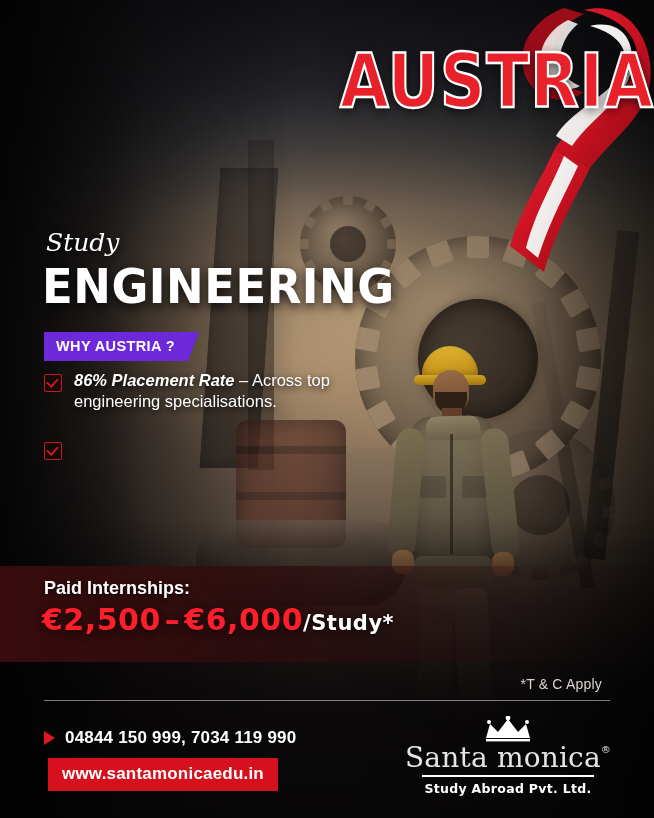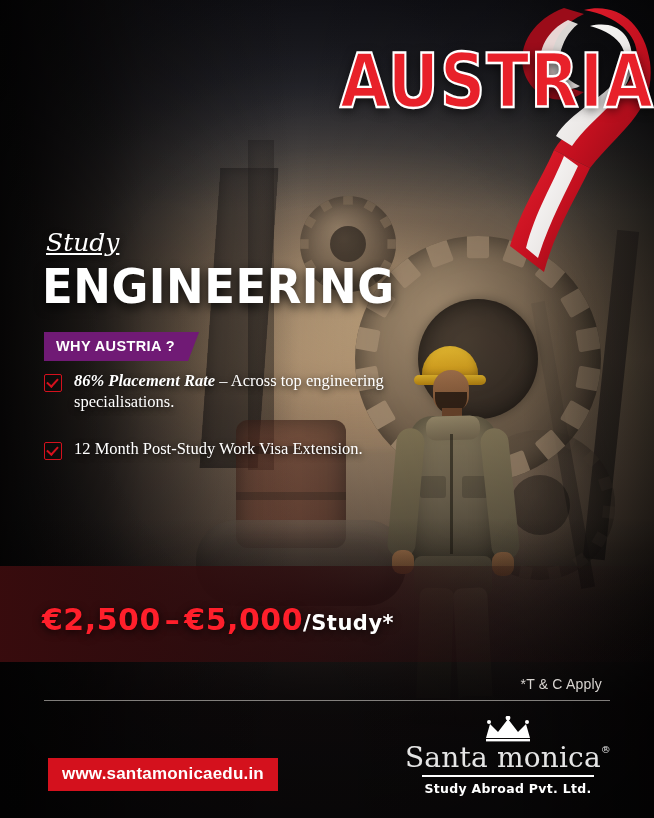--- a/index.html
+++ b/index.html
@@ -275,50 +275,49 @@
   }
 
   
   .study-word {
     position:absolute; left: 46px; top: 228px;
     font-family: "DejaVu Serif", serif;
     font-style: italic;
     font-size: 25px;
     color: #ffffff;
     text-shadow: 0 2px 6px rgba(0,0,0,0.8);
-    text-decoration: underline;
   }
   .engineering-word {
     position:absolute; left: 42px; top: 258px;
     font-family: "DejaVu Sans", sans-serif;
     font-weight: 900;
     font-size: 45px;
     letter-spacing: 0.5px;
     color: #ffffff;
     text-shadow: 0 3px 10px rgba(0,0,0,0.85);
     transform: scaleY(1.08);
     transform-origin: left top;
   }
 
   
   .why-tag {
     position:absolute; left: 44px; top: 332px;
-    background: #701a75;
+    background: #6d28d9;
     padding: 6px 15px 7px 12px;
     color:#fff;
     font-weight: 800;
     font-size: 14.5px;
     letter-spacing: 0.4px;
     clip-path: polygon(0 0, 100% 0, calc(100% - 11px) 100%, 0 100%);
     padding-right: 24px;
   }
 
   
   .bullets { position:absolute; left: 44px; top: 370px; width: 350px; }
-  .bullet { display:flex; align-items:flex-start; margin-bottom: 26px; font-family: Liberation Serif, serif; }
+  .bullet { display:flex; align-items:flex-start; margin-bottom: 26px; }
   .tick {
     width: 16px; height: 16px; flex: 0 0 16px;
     border: 1.5px solid #d4111d;
     border-radius: 2px;
     margin-top: 4px;
     margin-right: 12px;
     position: relative;
     background: rgba(0,0,0,0.15);
   }
   .tick::after {
@@ -585,36 +584,38 @@
 
     <div class="bullet">
       <span class="tick"></span>
       <span class="bullet-text">
         <span class="em">86% Placement Rate</span><span> – Across top engineering specialisations.</span>
       </span>
     </div>
 
     <div class="bullet">
       <span class="tick"></span>
-      <span class="bullet-text">
-        <span>12 Month Post-Study Work Visa Extension.</span>
-      </span>
     </div>
 
 
   </div>
 
   <div class="band"></div>
+  <div class="band-label">Paid Internships:</div>
   <div class="band-amount">
-    <span>€2,500</span><span class="dash">–</span><span>€5,000</span><span class="per">/Study*</span>
+    <span>€2,500</span><span class="dash">–</span><span>€6,000</span><span class="per">/Study*</span>
   </div>
   <div class="tc-note">*T &amp; C Apply</div>
 
   <div class="divider"></div>
 
+  <div class="phone-row">
+    <span class="play-tri"></span>
+    <span class="phone-text">04844 150 999, 7034 119 990</span>
+  </div>
 
   <div class="url-pill">www.santamonicaedu.in</div>
 
   <div class="logo">
     <svg class="logo-crown" width="52" height="26" viewBox="0 0 52 26" aria-hidden="true">
       <path d="M4 22 L8 8 L16 16 L26 3 L36 16 L44 8 L48 22 Z" fill="#ffffff"></path>
       <circle cx="26" cy="2" r="2.4" fill="#ffffff"></circle>
       <circle cx="7" cy="6" r="2" fill="#ffffff"></circle>
       <circle cx="45" cy="6" r="2" fill="#ffffff"></circle>
       <rect x="4" y="23" width="44" height="2.4" fill="#ffffff"></rect>

